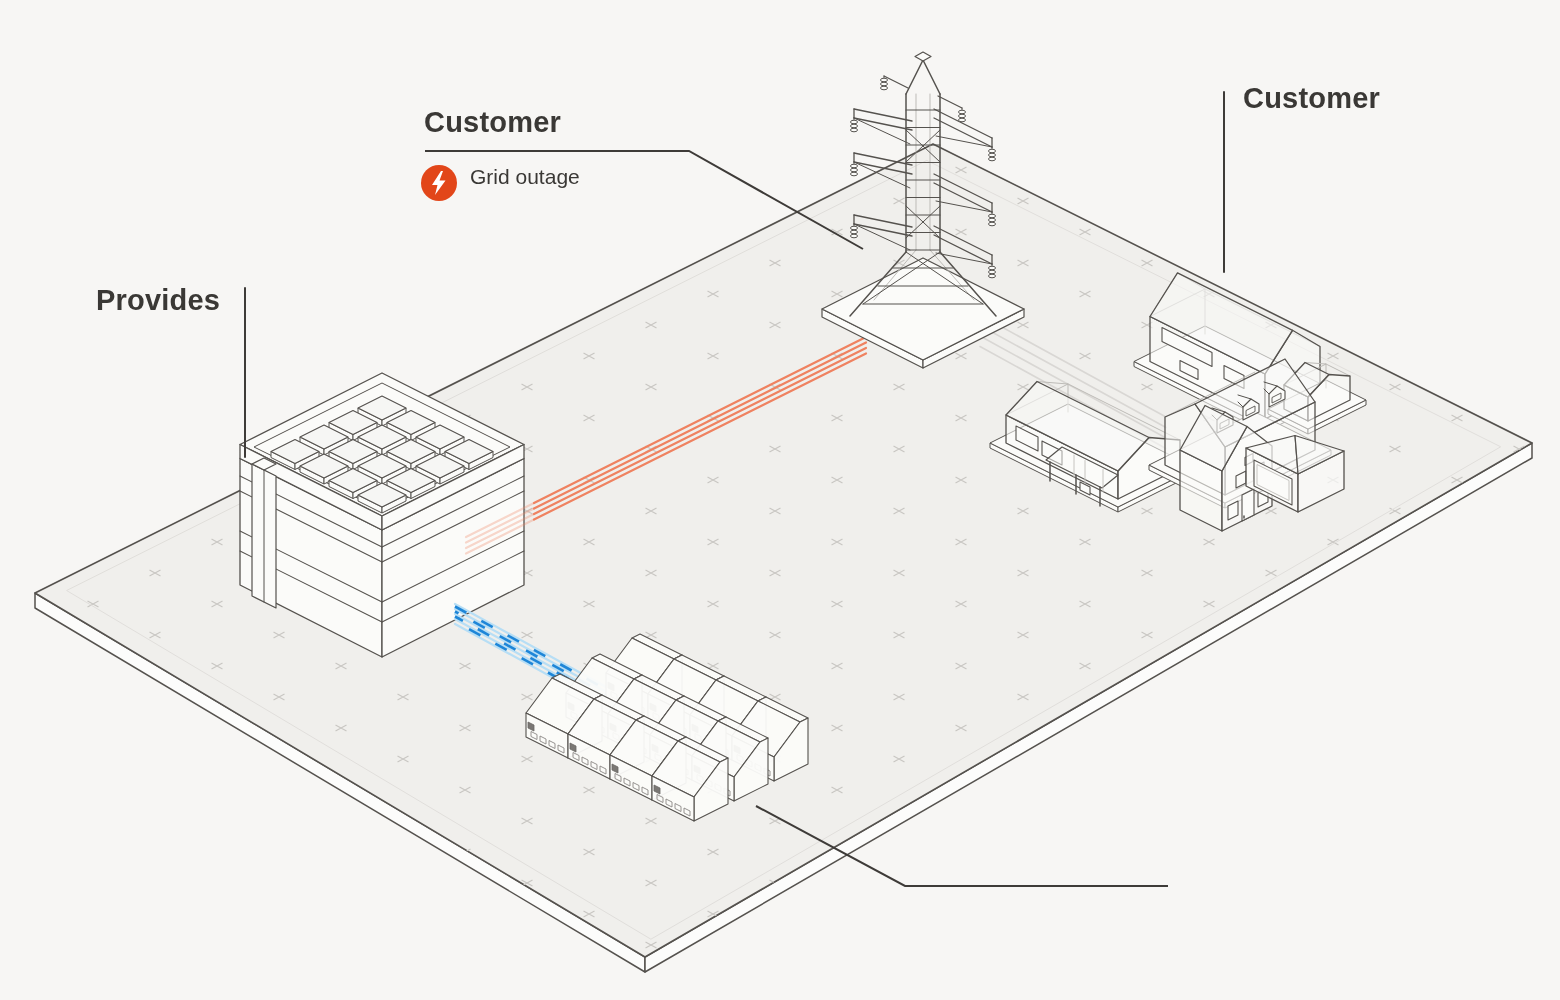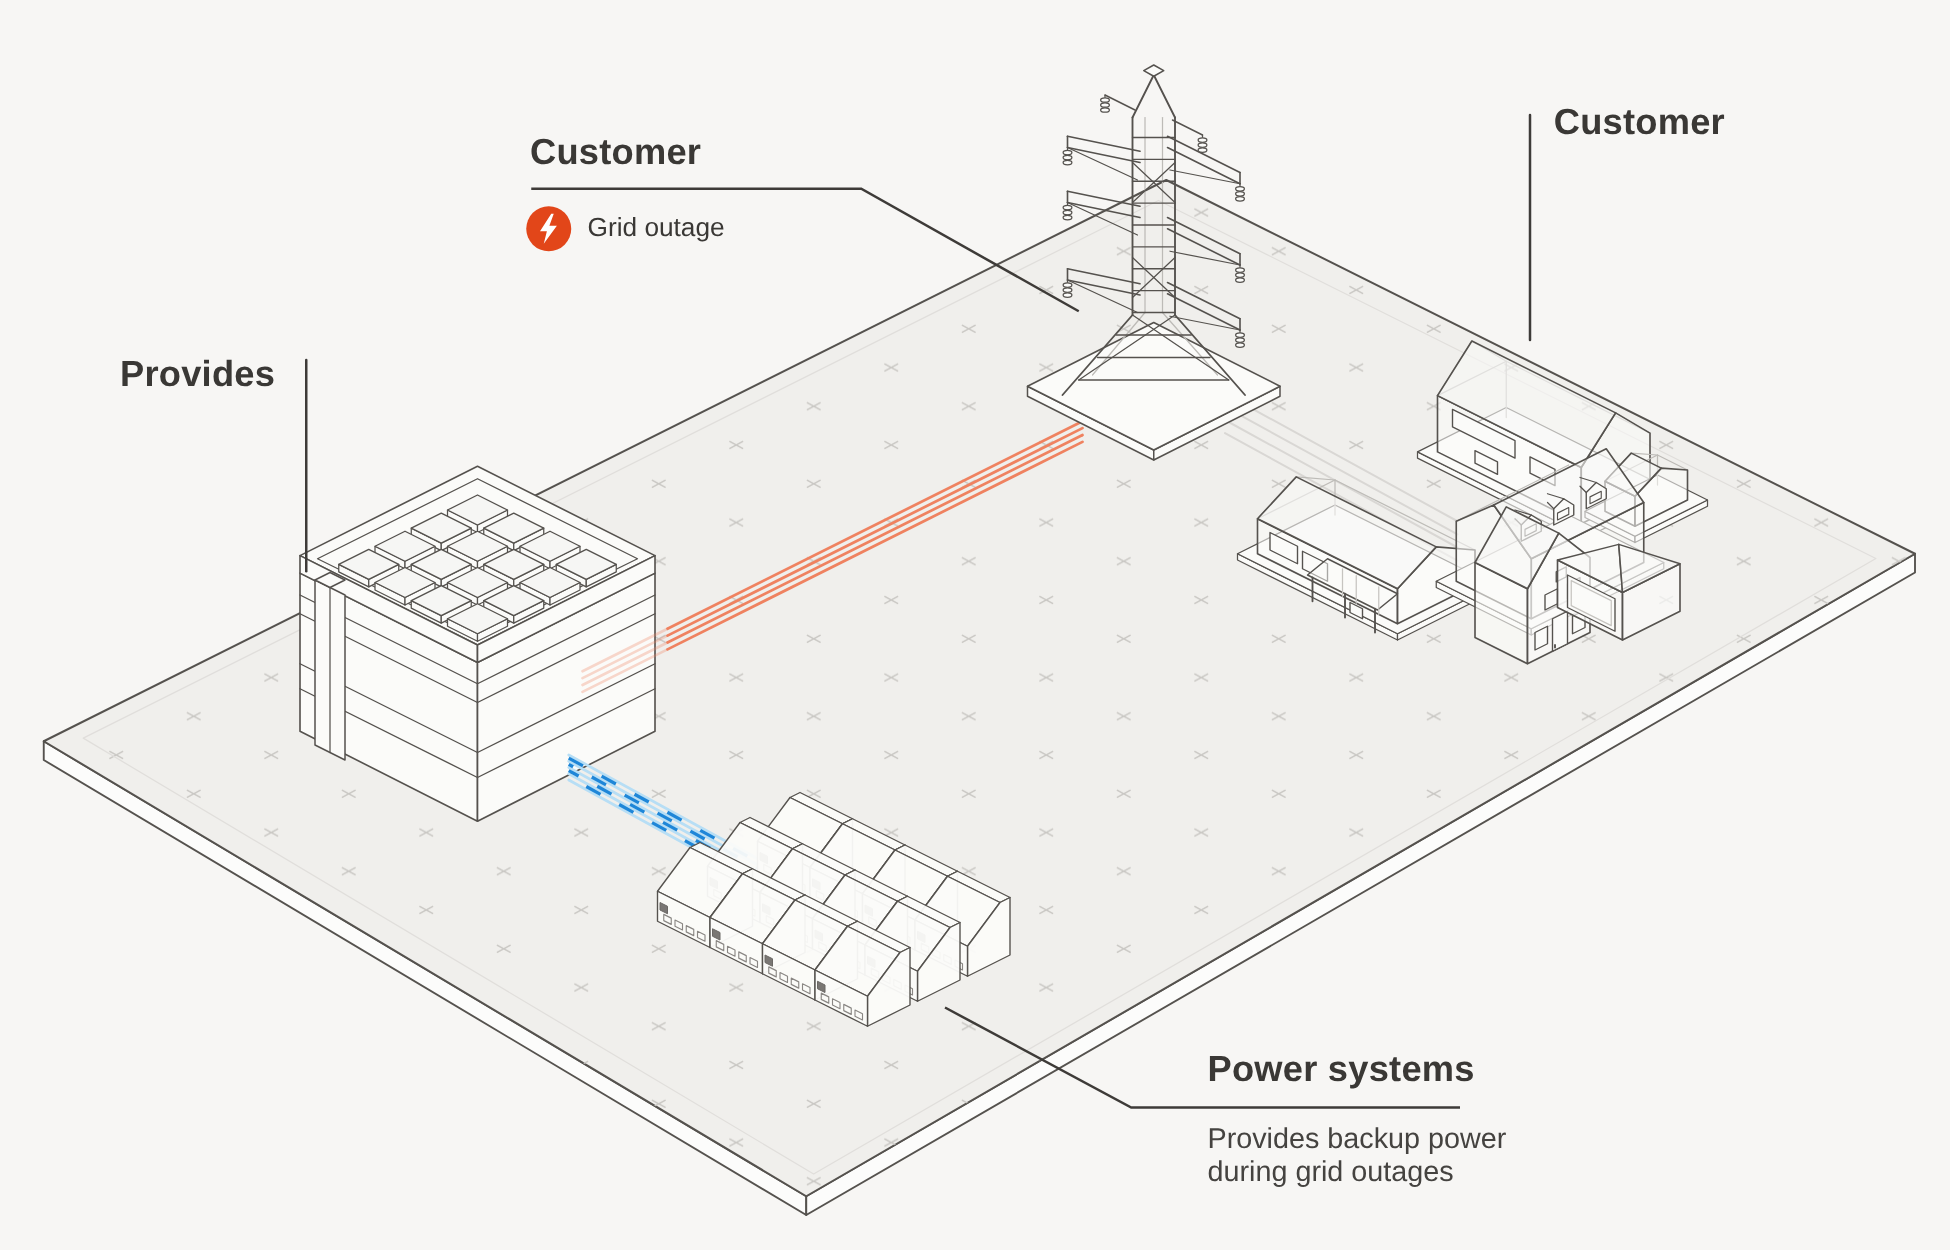--- a/index.html
+++ b/index.html
@@ -3,21 +3,21 @@
 <meta charset="utf-8">
 <style>
   html,body{margin:0;padding:0;}
   .stage{
     position:relative; width:1560px; height:1000px; overflow:hidden;
     background:#F7F6F4;
     font-family:"Liberation Sans", sans-serif;
   }
   #scene{position:absolute; left:0; top:0;}
   .lbl{position:absolute; color:#3A3835; font-weight:700; font-size:29px; letter-spacing:0.2px; white-space:nowrap;}
-  .badge-row{position:absolute; display:flex; align-items:center; gap:13px;}
+  .badge-row{position:absolute; display:flex; gap:13px;}
   .badge-circle{width:36px; height:36px; border-radius:50%; background:#E24619; display:flex; align-items:center; justify-content:center; flex:0 0 auto;}
   .badge-text{color:#3A3835; font-size:21px; font-weight:400;}
   .desc{position:absolute; color:#454340; font-size:23px; font-weight:400; width:280px; line-height:1.18;}
 </style>
 </head>
 <body>
 
 <div class="stage">
   <svg id="scene" width="1560" height="1000">
       <defs>
@@ -427,16 +427,14 @@
     <span class="badge-circle">
       <svg width="36" height="36" viewBox="0 0 36 36">
         <polygon points="20,6 11,20 16.5,20 14,30 24.5,15.5 18.5,15.5 22,6" fill="#FFFFFF"></polygon>
       </svg>
     </span>
     <span class="badge-text">Grid outage</span>
   </div>
 
   <div class="lbl" style="left:1243px; top:82px;">Customer</div>
 
-  <div class="lbl" style="left:966px; top:840px;">Power systems</div>
-
-  <div class="desc" style="left:966px; top:897px;">Provides backup power during grid outages</div>
+
 </div>
 
 </body></html>

